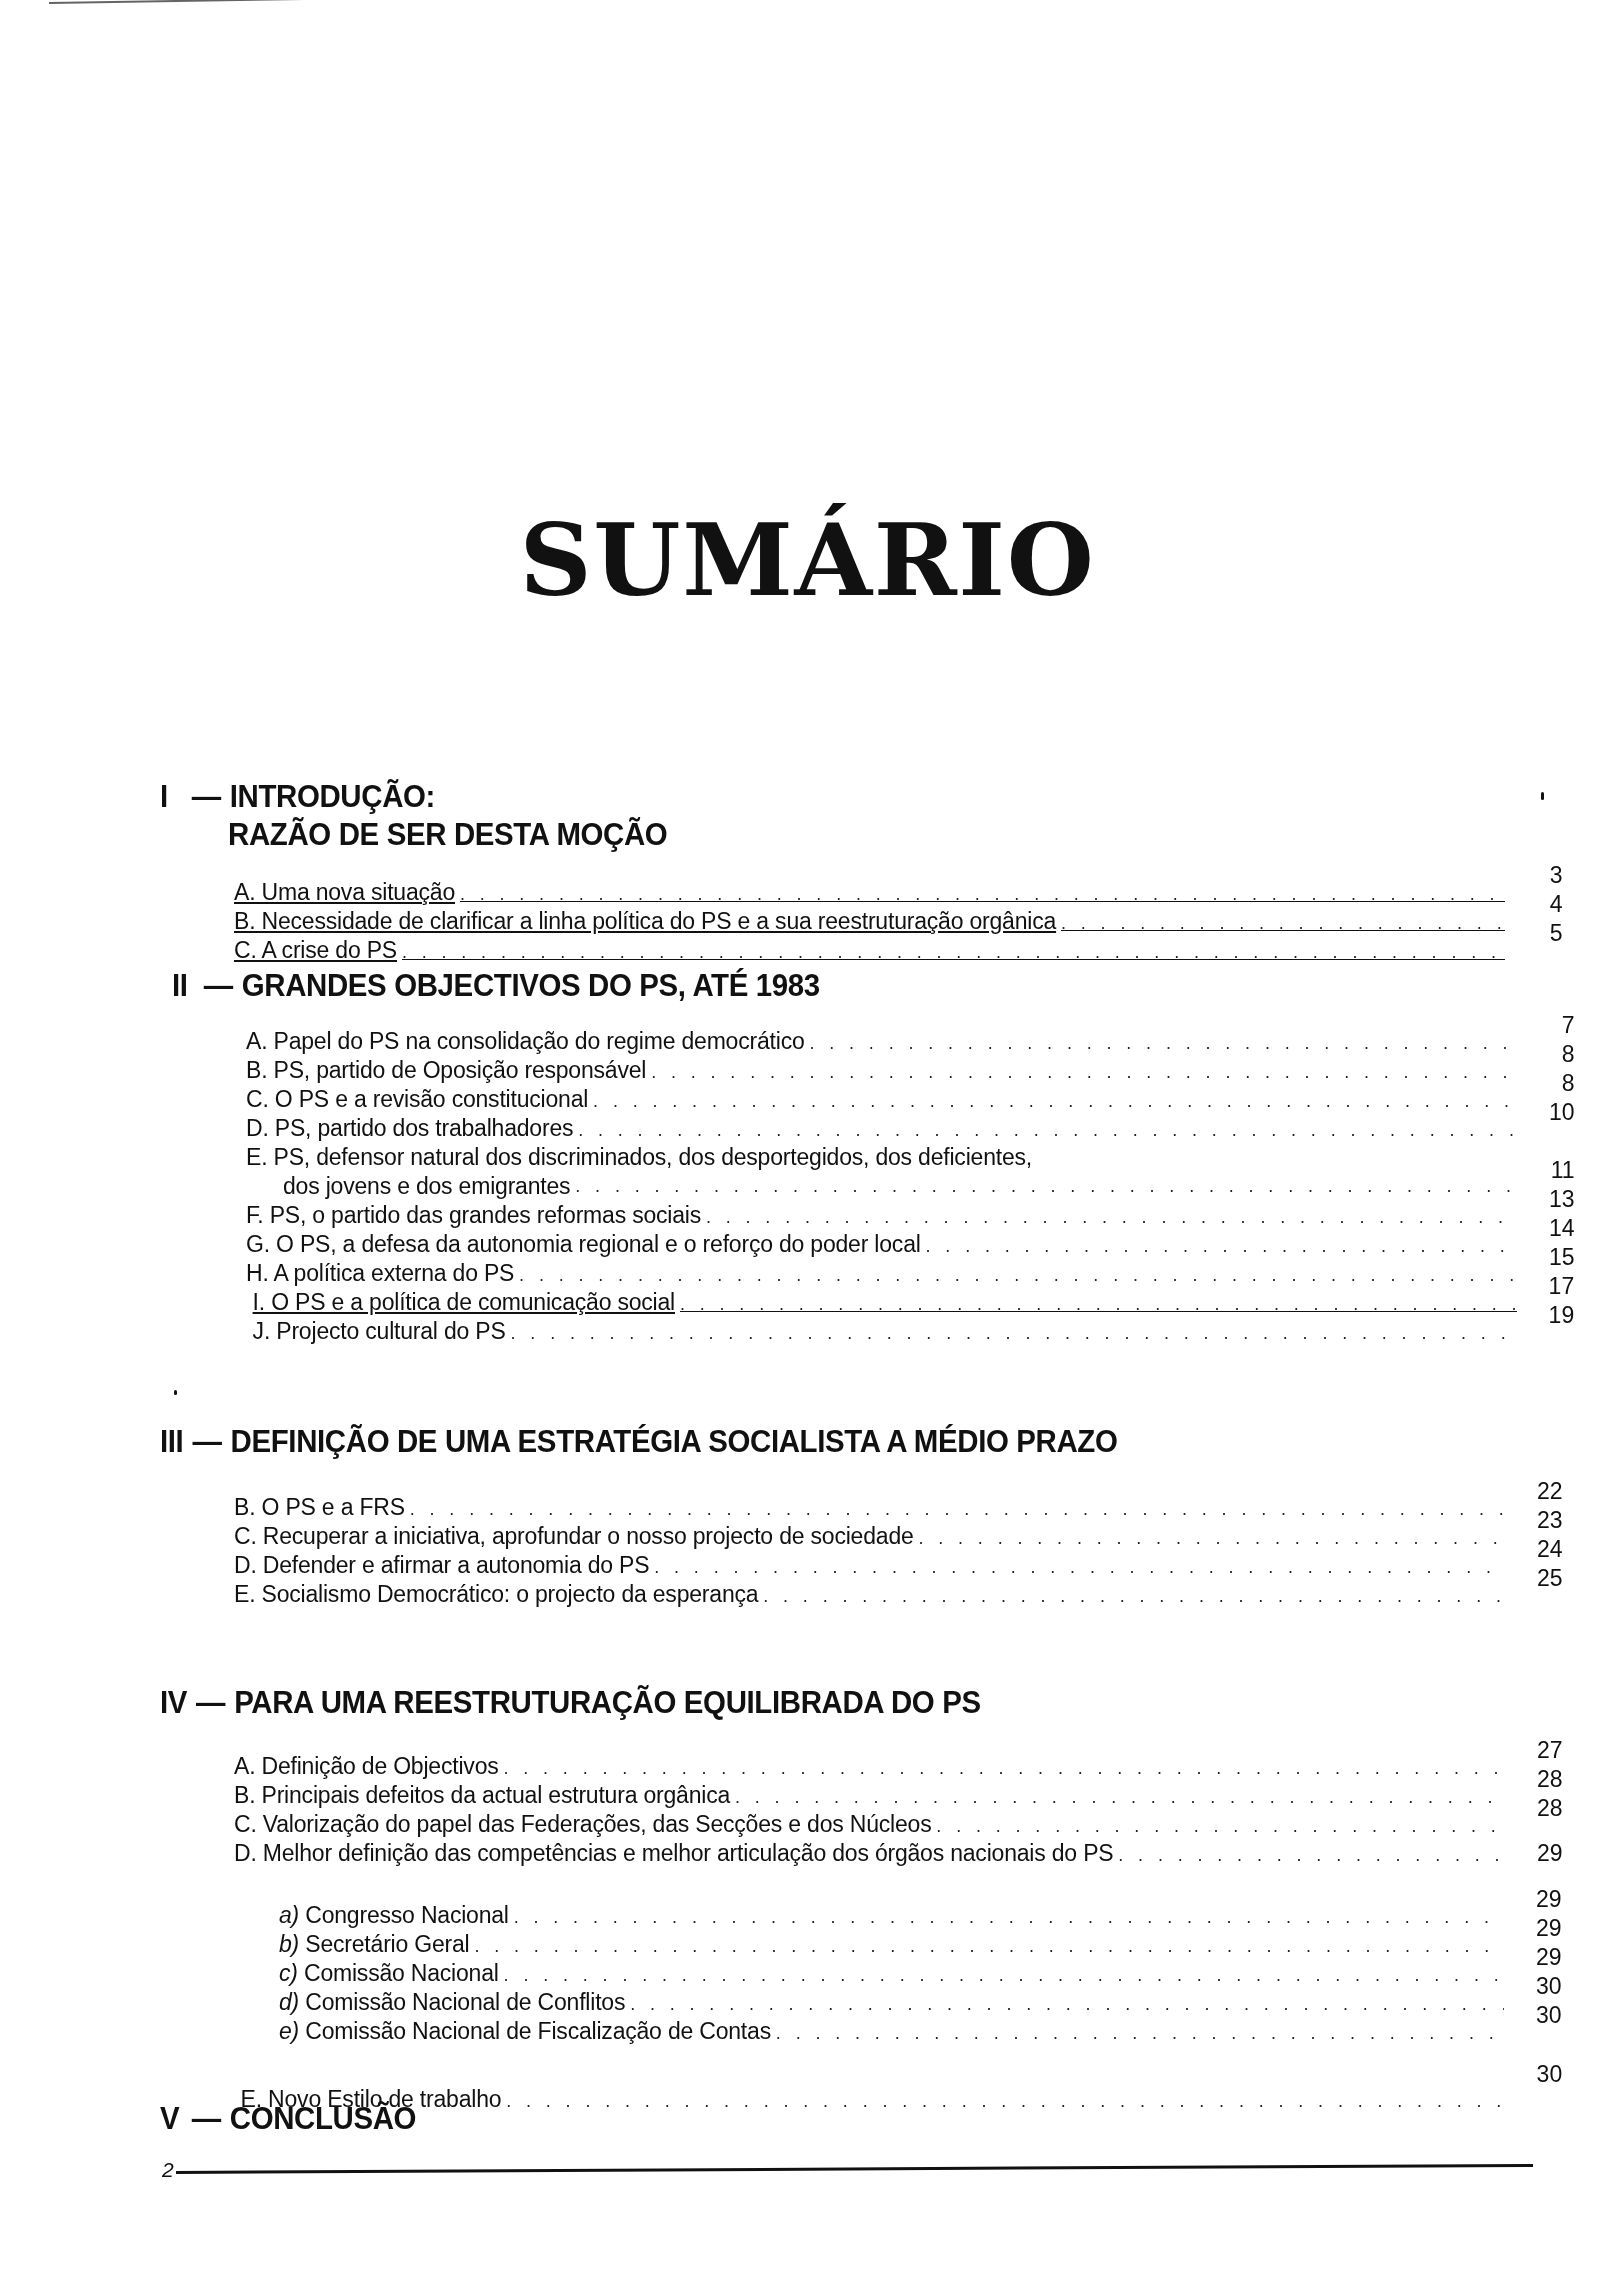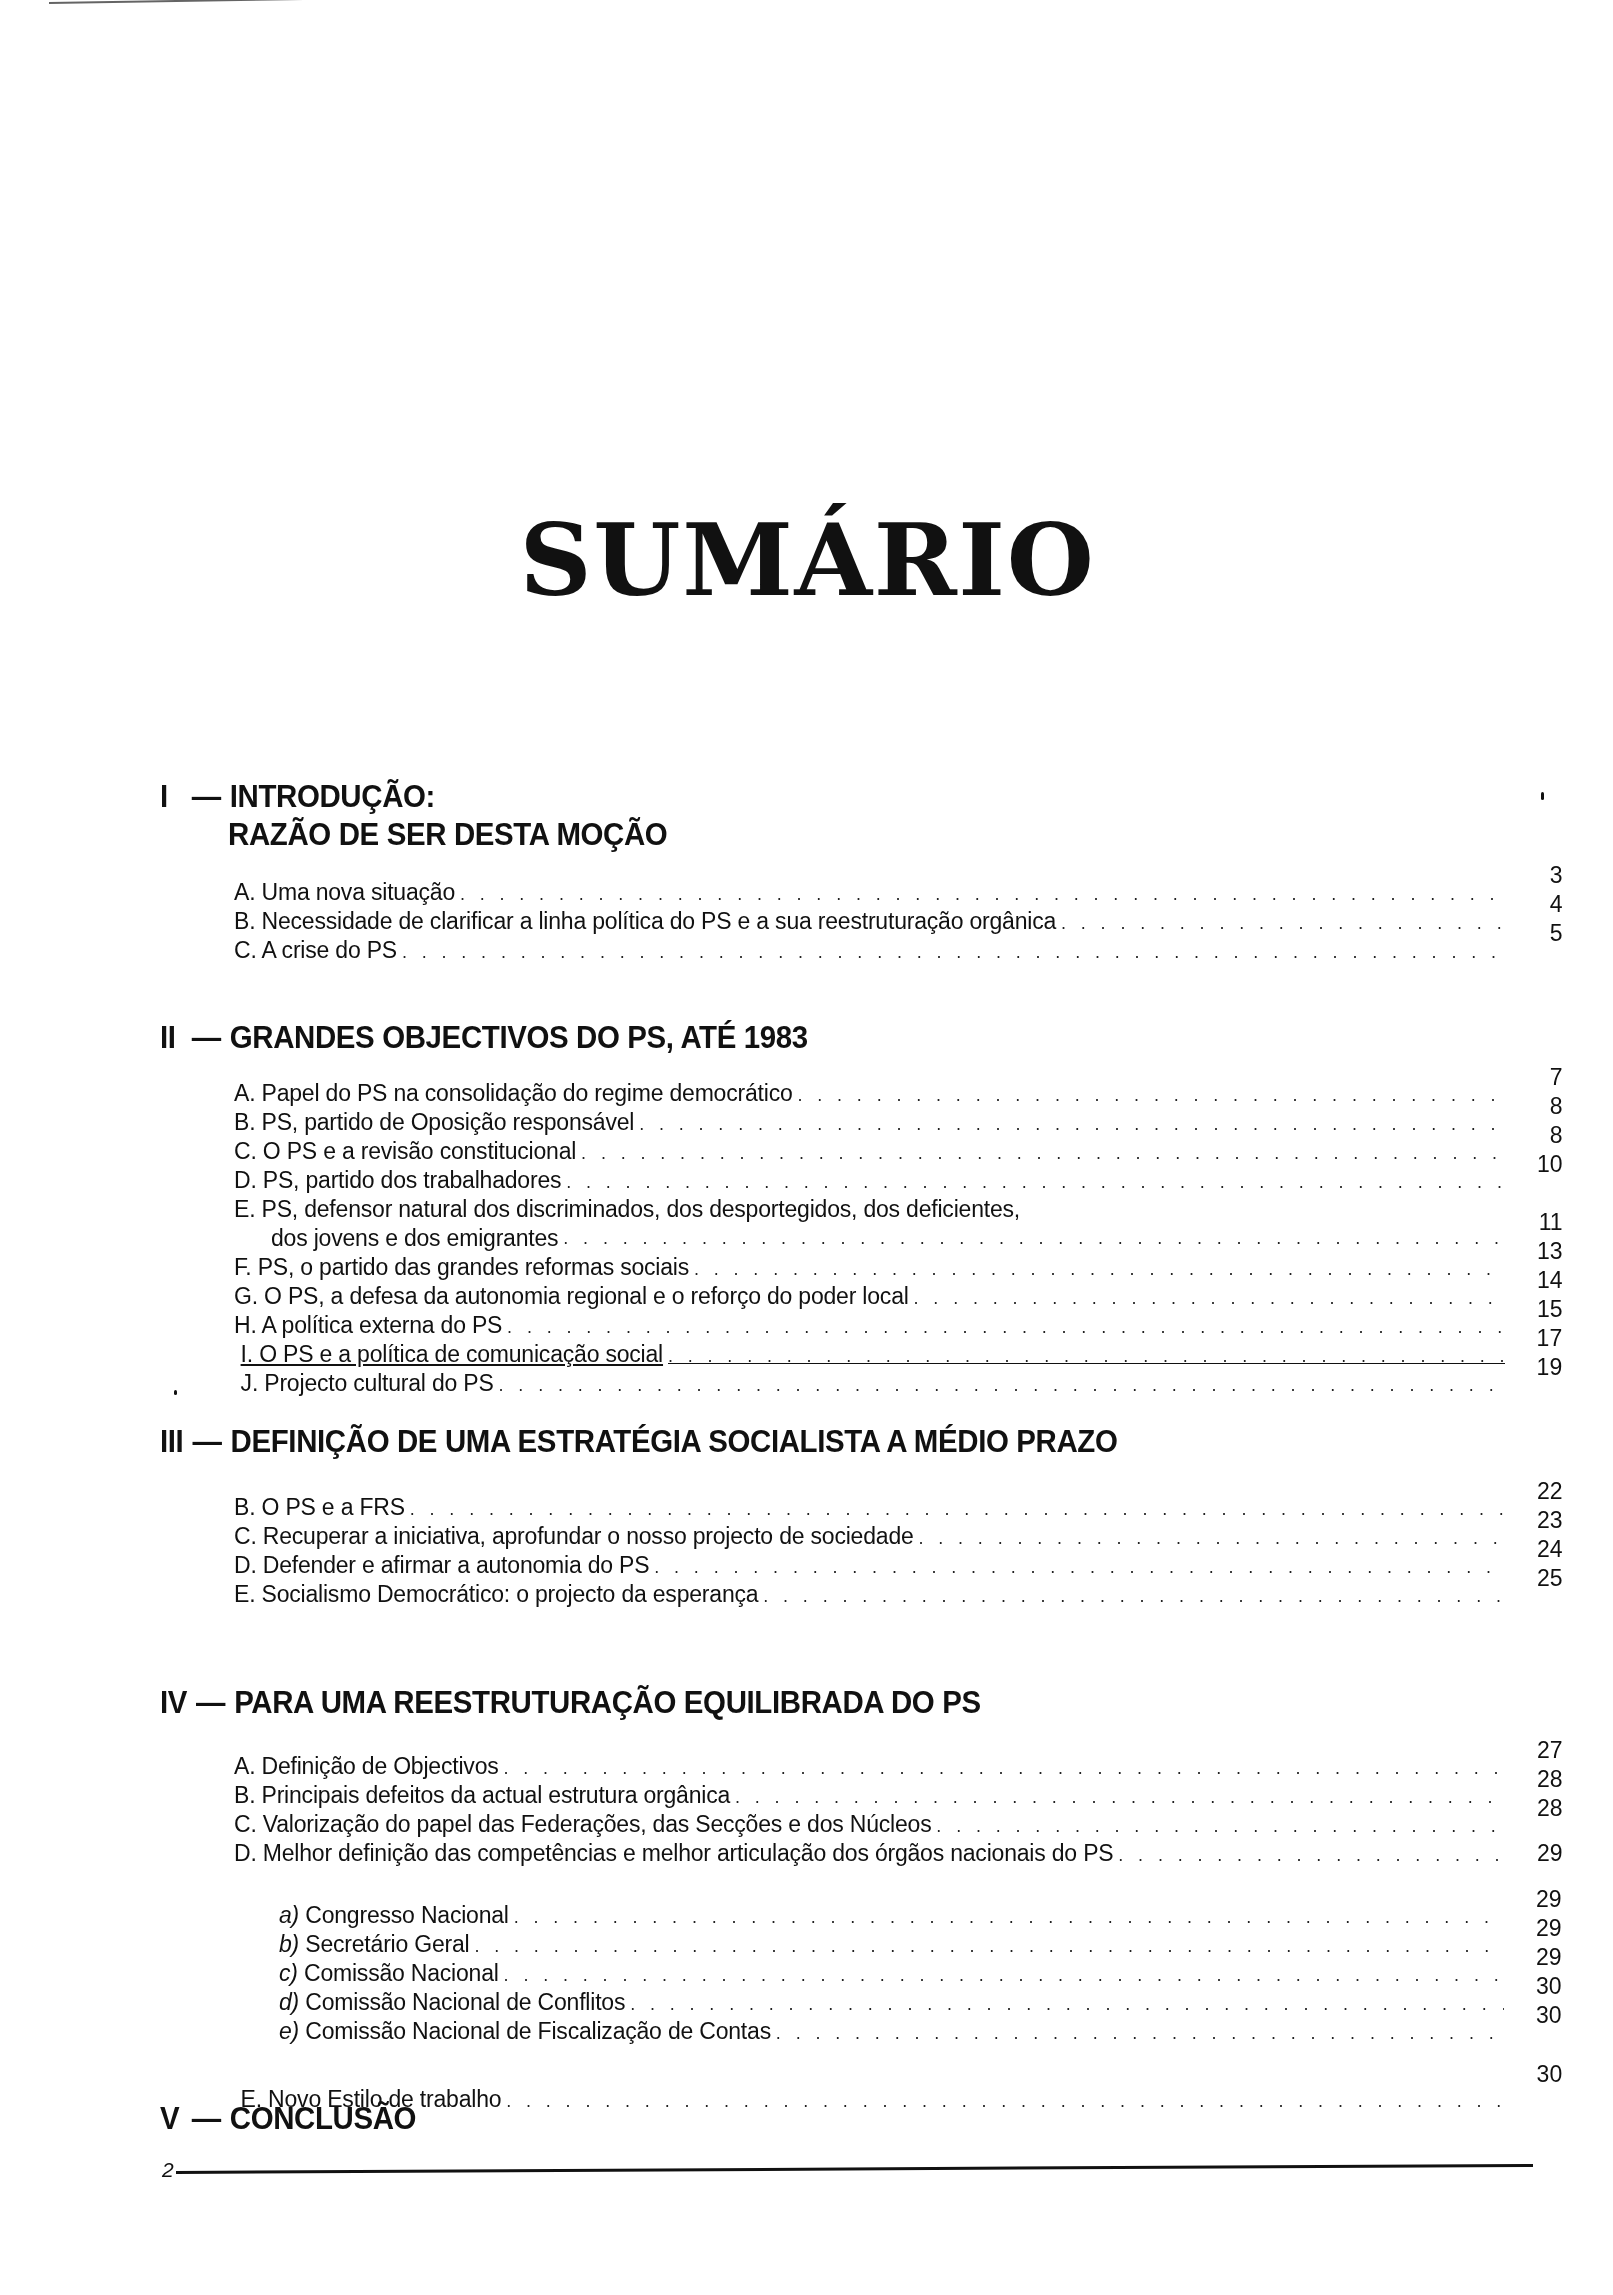--- a/index.html
+++ b/index.html
@@ -146,40 +146,40 @@
 
 <h1 class="title">SUMÁRIO</h1>
 
 <div class="section" style="top:777px;">
   <div class="sec-head">
     <span class="sec-num">I</span>
     <span class="sec-dash">—</span>
     <span>INTRODUÇÃO:</span>
   </div>
   <div class="sec-sub">RAZÃO DE SER DESTA MOÇÃO</div>
-  <div class="entries" style="margin-top:24.6px;">
+  <div class="entries" style="margin-top:24.6px;text-decoration:underline;">
     <div class="entry">
       <span class="label">A. Uma nova situação</span>
       <span class="dots"></span>
       <span class="page">3</span>
     </div>
     <div class="entry">
       <span class="label">B. Necessidade de clarificar a linha política do PS e a sua reestruturação orgânica</span>
       <span class="dots"></span>
       <span class="page">4</span>
     </div>
     <div class="entry">
       <span class="label">C. A crise do PS</span>
       <span class="dots"></span>
       <span class="page">5</span>
     </div>
   </div>
 </div>
 
-<div class="section" style="top:1018px;">
+<div class="section" style="top:966px;margin-left:12px;">
   <div class="sec-head">
     <span class="sec-num">II</span>
     <span class="sec-dash">—</span>
     <span>GRANDES OBJECTIVOS DO PS, ATÉ 1983</span>
   </div>
   <div class="entries" style="margin-top:23px;">
     <div class="entry">
       <span class="label">A. Papel do PS na consolidação do regime democrático</span>
       <span class="dots"></span>
       <span class="page">7</span>

